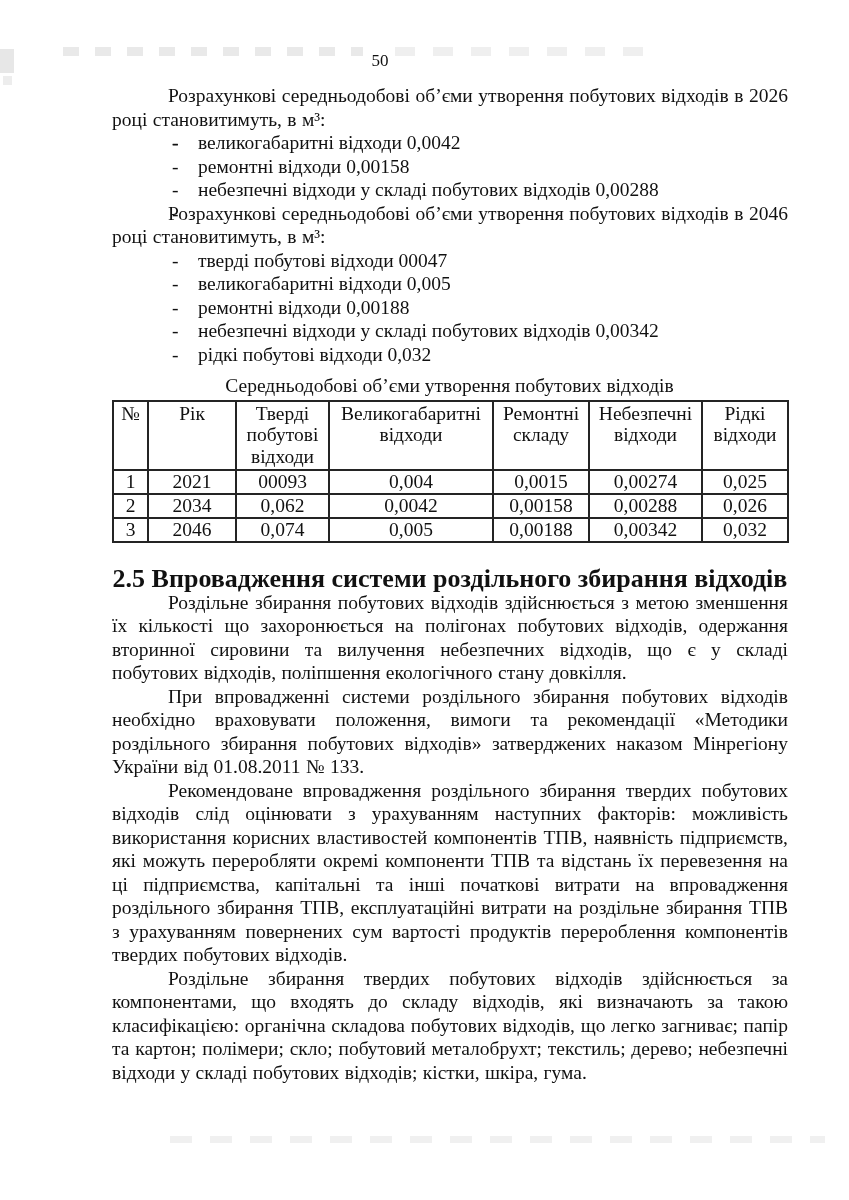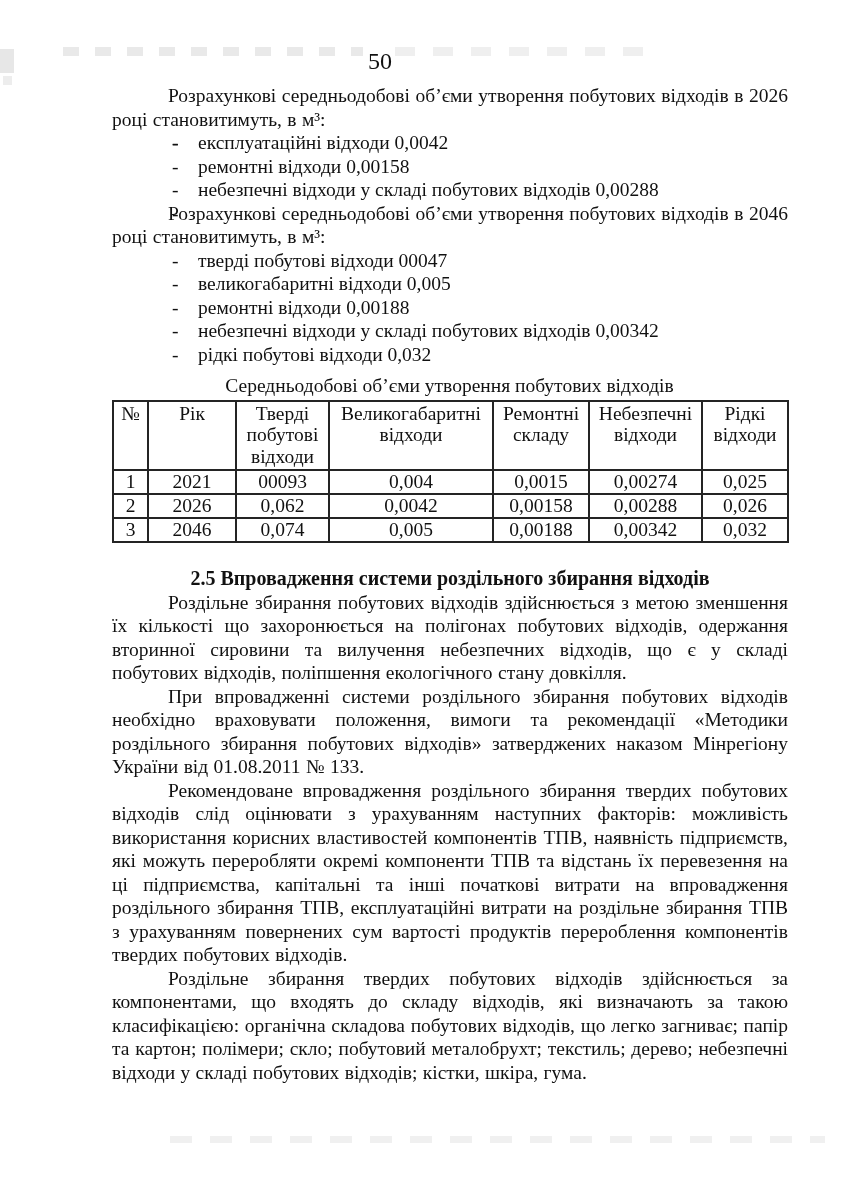--- a/index.html
+++ b/index.html
@@ -6,21 +6,21 @@
   body {
     width:849px; height:1200px;
     background:#ffffff;
     position:relative;
     overflow:hidden;
     font-family:"Liberation Serif","DejaVu Serif",serif;
     color:#111111;
   }
   .page-number {
     position:absolute; top:52px; left:0; width:760px;
-    text-align:center; font-size:24px; line-height:18.5px;
+    text-align:center; font-size:17px; line-height:18.5px;
   }
   .content {
     position:absolute; left:112px; top:84px; width:676px;
     font-size:19.5px; line-height:23.5px;font-family:Liberation Serif, serif;
   }
   p.para {
     margin:0; text-align:justify; text-indent:56px;
     word-spacing:0.5px;
   }
   .list { margin:0; }
@@ -36,21 +36,21 @@
     font-weight:normal; font-size:19.5px;
     overflow:hidden;
   }
   table.data-table th {
     vertical-align:top; line-height:21.5px; padding:1px 2px 2px;
   }
   table.data-table td {
     height:22px; line-height:22px; padding:0 2px;
   }
   h2.section-heading {
-    margin:24px 0 0 0; font-size:20px; line-height:23.5px;
+    margin:24px 0 0 0; font-size:26px; line-height:23.5px;
     font-weight:bold; text-align:center;
   }
   
   .artifact { position:absolute; pointer-events:none; }
   .strip-a {
     left:63px; top:47px; width:300px; height:9px;
     background:repeating-linear-gradient(90deg,#e9e9e9 0 16px,transparent 16px 32px);
   }
   .strip-b {
     left:395px; top:47px; width:250px; height:9px;
@@ -77,21 +77,21 @@
 <main class="content">
 
   <p class="para">Розрахункові середньодобові об’єми утворення побутових відходів в 2026 році становитимуть, в м³:</p>
 
   <div class="list">
     <div class="list-item">
       <span class="list-dash">-</span>
     </div>
     <div class="list-item">
       <span class="list-dash">-</span>
-      <span>експлуатаційні відходи 0,0042</span>
+      <span>великогабаритні відходи 0,0042</span>
     </div>
     <div class="list-item">
       <span class="list-dash">-</span>
       <span>ремонтні відходи 0,00158</span>
     </div>
     <div class="list-item">
       <span class="list-dash">-</span>
       <span>небезпечні відходи у складі побутових відходів 0,00288</span>
     </div>
     <div class="list-item">
@@ -152,21 +152,21 @@
         <td>1</td>
         <td>2021</td>
         <td>00093</td>
         <td>0,004</td>
         <td>0,0015</td>
         <td>0,00274</td>
         <td>0,025</td>
       </tr>
       <tr>
         <td>2</td>
-        <td>2026</td>
+        <td>2034</td>
         <td>0,062</td>
         <td>0,0042</td>
         <td>0,00158</td>
         <td>0,00288</td>
         <td>0,026</td>
       </tr>
       <tr>
         <td>3</td>
         <td>2046</td>
         <td>0,074</td>

